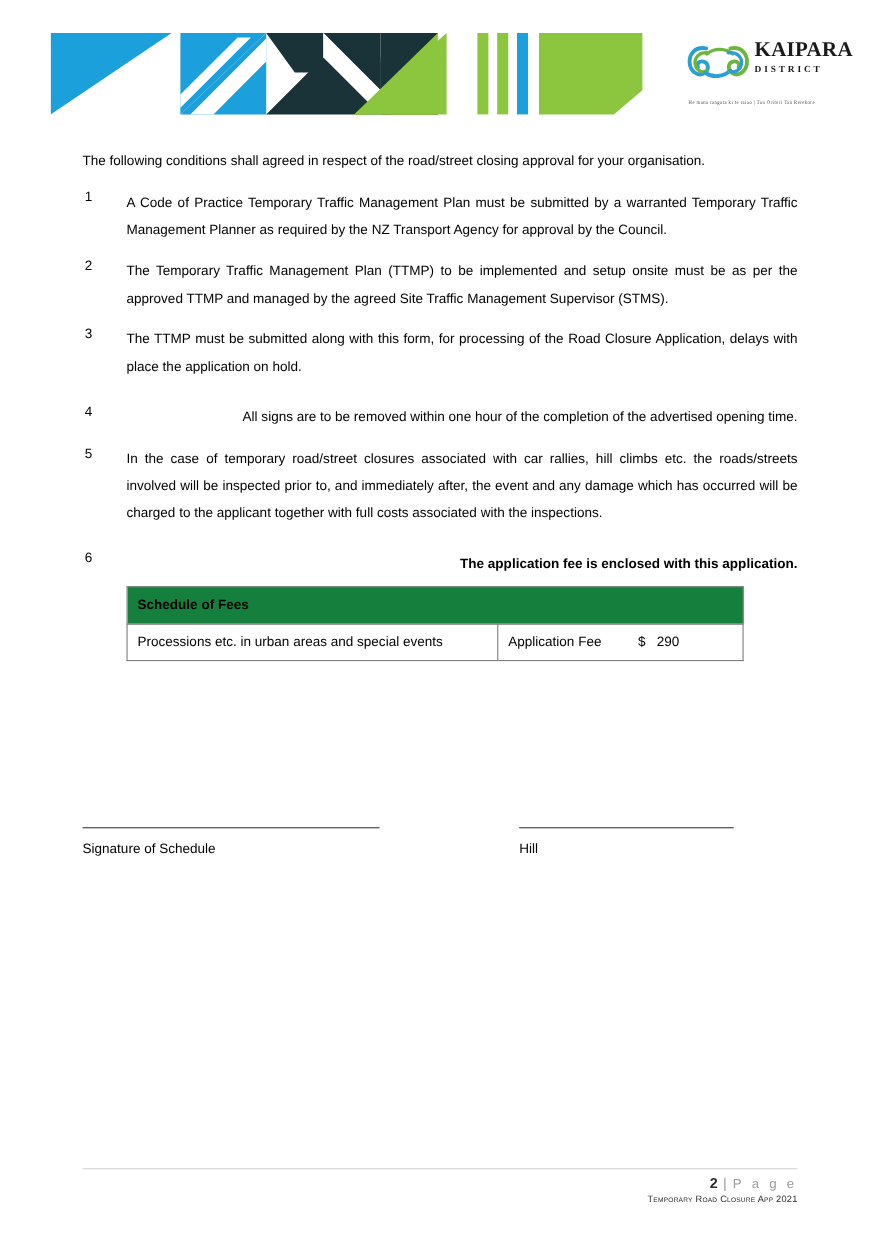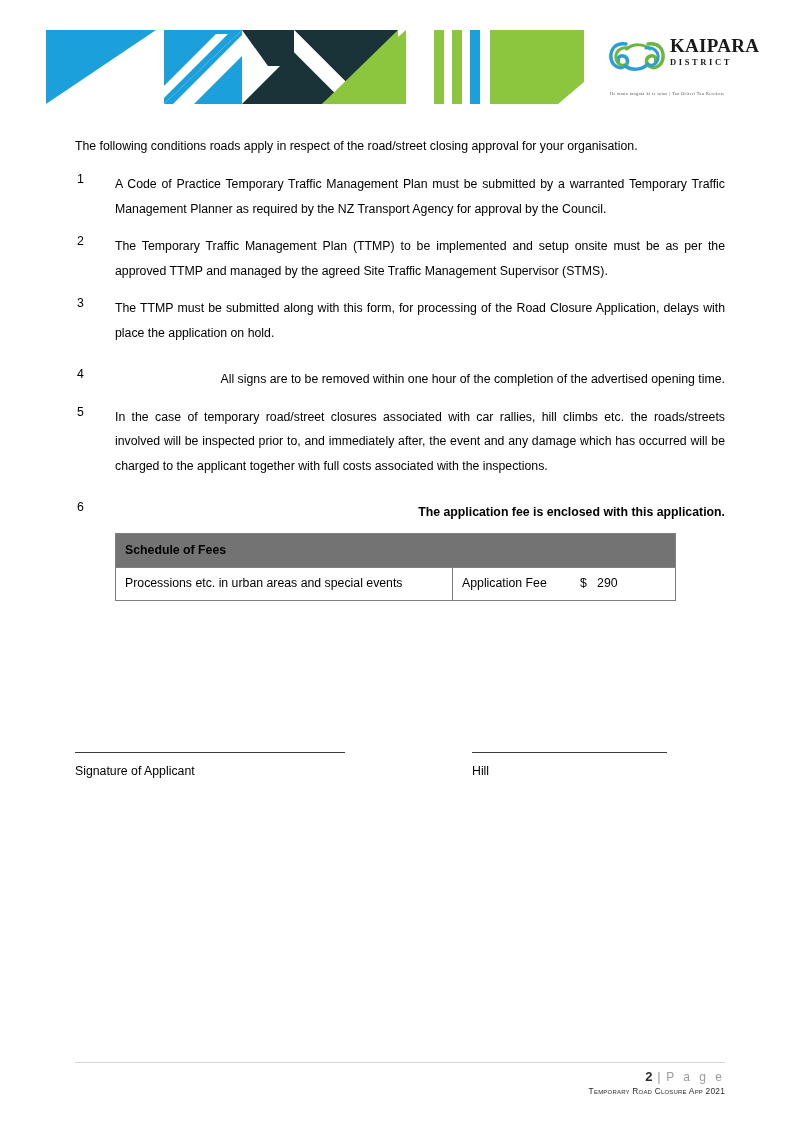--- a/index.html
+++ b/index.html
@@ -29,21 +29,21 @@
     left: 0;
     top: 0;
     width: 560px;
     height: 82px;
   }
   #banner-art svg { display: block; }
 
   
   #council-logo {
     position: absolute;
-    left: 562px;
+    left: 578px;
     top: 4px;
     width: 130px;
     height: 72px;
   }
   #koru-mark {
     position: absolute;
     left: 0px;
     top: 8px;
     width: 58px;
     height: 38px;
@@ -149,21 +149,21 @@
   #fee-table td, #fee-table th {
     border: 1px solid #7f7f7f;
     vertical-align: top;
     padding: 6px 9px 7px 9px;
     font-size: 12.3px;
     line-height: 19px;
     text-align: left;
     font-weight: normal;
   }
   #fee-table .head-cell {
-    background: #737373;
+    background: #15803d;
     font-weight: bold;
     padding-top: 7px;
     padding-bottom: 7px;
   }
   .col-desc { width: 337px; }
   .col-fee  { width: 223px; }
   .fee-line {
     display: flex;
     justify-content: flex-start;
   }
@@ -293,21 +293,21 @@
       <div class="logo-sub">DISTRICT</div>
     </div>
     <div id="logo-tagline">He mana tangata ki te taiao  |  Tau Ōriteri Tau Rerekore</div>
   </div>
 
 </div>
 
 <div id="doc-body">
 
 
-  <p id="intro-paragraph">The following conditions roads apply in respect of the road/street closing approval for your organisation.</p>
+  <p id="intro-paragraph">The following conditions shall agreed in respect of the road/street closing approval for your organisation.</p>
 
   <ol id="conditions-list">
 
     <li class="condition-item">
       <span class="condition-number">1</span>
       <span class="condition-text">A Code of Practice Temporary Traffic Management Plan must be submitted by a warranted Temporary Traffic Management Planner as required by the NZ Transport Agency for approval by the Council.</span>
     </li>
 
     <li class="condition-item">
       <span class="condition-number">2</span>
@@ -359,21 +359,21 @@
         </tr>
       </tbody>
     </table>
   </div>
 
 </div>
 
 <div id="signature-block">
   <div class="sig-field" id="sig-applicant-field">
     <div class="sig-rule"></div>
-    <div class="sig-caption">Signature of Applicant</div>
+    <div class="sig-caption">Signature of Schedule</div>
   </div>
   <div class="sig-field" id="sig-date-field">
     <div class="sig-rule"></div>
     <div class="sig-caption">Hill</div>
   </div>
 </div>
 
 <div id="page-footer">
   <div id="footer-rule"></div>
   <div id="footer-page">

